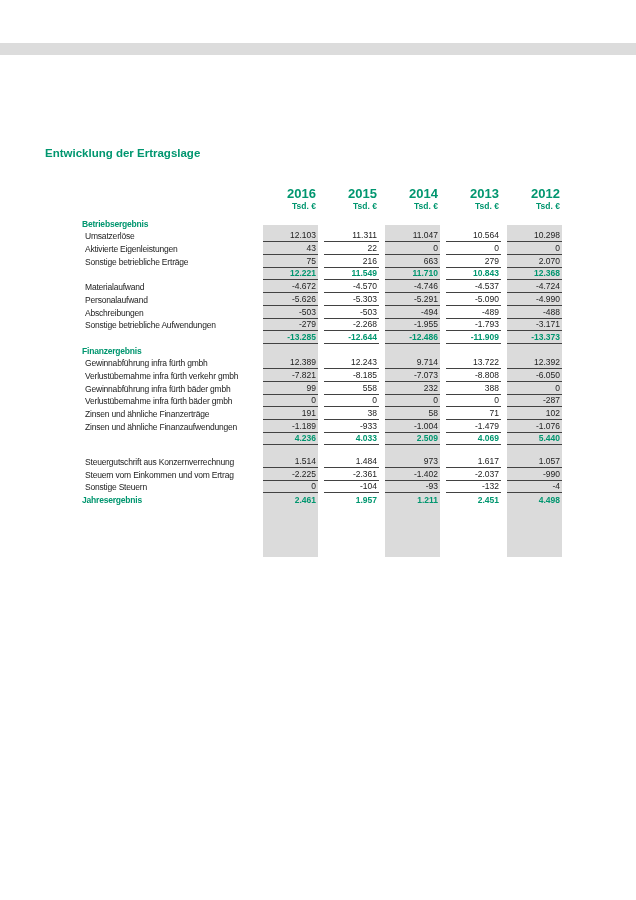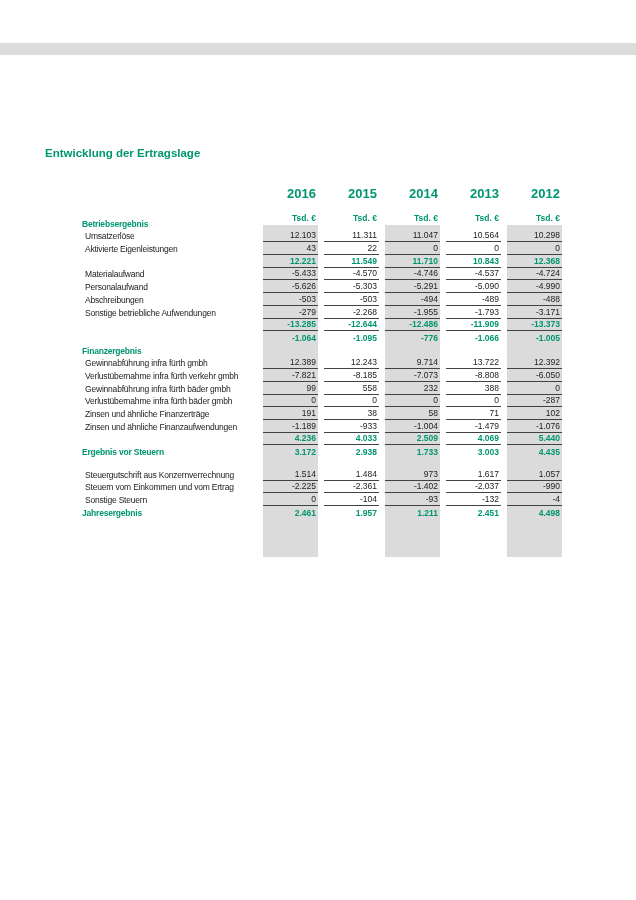--- a/index.html
+++ b/index.html
@@ -23,21 +23,21 @@
     background:#dbdbdb; z-index:0;
   }
   .shade-1 { left:185px; }
   .shade-2 { left:307px; }
   .shade-3 { left:429px; }
   .hrow { position:relative; z-index:1; display:flex; height:29px; }
   .hspacer { width:185px; }
   .hcol { width:55px; text-align:right; padding-right:2px; box-sizing:border-box; }
   .hcol + .hcol { margin-left:6px; }
   .hcol .year { font-size:13px; font-weight:bold; color:#00966F; line-height:12px; }
-  .hcol .unit { font-size:8.5px; font-weight:bold; color:#00966F; line-height:12px;margin-top:12px; }
+  .hcol .unit { font-size:8.5px; font-weight:bold; color:#00966F; line-height:12px; }
   .tbody { position:relative; z-index:1; }
   .row { display:flex; height:12.7px; align-items:flex-end; }
   .row .lbl {
     width:185px; box-sizing:border-box; padding-left:7px;
     font-size:8.5px; letter-spacing:-0.2px; color:#222222;
     white-space:nowrap; line-height:11px;
   }
   .row.section .lbl, .row.total .lbl {
     padding-left:4px; font-weight:bold; color:#00966F;
   }
@@ -110,31 +110,39 @@
           <div class="cell">10.298</div>
         </div>
         <div class="row data">
           <div class="lbl">Aktivierte Eigenleistungen</div>
           <div class="cell">43</div>
           <div class="cell">22</div>
           <div class="cell">0</div>
           <div class="cell">0</div>
           <div class="cell">0</div>
         </div>
+        <div class="row data">
+          <div class="lbl">Sonstige betriebliche Erträge</div>
+          <div class="cell">75</div>
+          <div class="cell">216</div>
+          <div class="cell">663</div>
+          <div class="cell">279</div>
+          <div class="cell">2.070</div>
+        </div>
         <div class="row subtotal">
           <div class="lbl"></div>
           <div class="cell">12.221</div>
           <div class="cell">11.549</div>
           <div class="cell">11.710</div>
           <div class="cell">10.843</div>
           <div class="cell">12.368</div>
         </div>
         <div class="row data">
           <div class="lbl">Materialaufwand</div>
-          <div class="cell">-5.433</div>
+          <div class="cell">-4.672</div>
           <div class="cell">-4.570</div>
           <div class="cell">-4.746</div>
           <div class="cell">-4.537</div>
           <div class="cell">-4.724</div>
         </div>
         <div class="row data">
           <div class="lbl">Personalaufwand</div>
           <div class="cell">-5.626</div>
           <div class="cell">-5.303</div>
           <div class="cell">-5.291</div>
@@ -158,28 +166,20 @@
           <div class="cell">-3.171</div>
         </div>
         <div class="row subtotal">
           <div class="lbl"></div>
           <div class="cell">-13.285</div>
           <div class="cell">-12.644</div>
           <div class="cell">-12.486</div>
           <div class="cell">-11.909</div>
           <div class="cell">-13.373</div>
         </div>
-        <div class="row total">
-          <div class="lbl"></div>
-          <div class="cell">-1.064</div>
-          <div class="cell">-1.095</div>
-          <div class="cell">-776</div>
-          <div class="cell">-1.066</div>
-          <div class="cell">-1.005</div>
-        </div>
         <div class="row section">
           <div class="lbl">Finanzergebnis</div>
         </div>
         <div class="row data">
           <div class="lbl">Gewinnabführung infra fürth gmbh</div>
           <div class="cell">12.389</div>
           <div class="cell">12.243</div>
           <div class="cell">9.714</div>
           <div class="cell">13.722</div>
           <div class="cell">12.392</div>
@@ -225,28 +225,20 @@
           <div class="cell">-1.076</div>
         </div>
         <div class="row subtotal">
           <div class="lbl"></div>
           <div class="cell">4.236</div>
           <div class="cell">4.033</div>
           <div class="cell">2.509</div>
           <div class="cell">4.069</div>
           <div class="cell">5.440</div>
         </div>
-        <div class="row total">
-          <div class="lbl">Ergebnis vor Steuern</div>
-          <div class="cell">3.172</div>
-          <div class="cell">2.938</div>
-          <div class="cell">1.733</div>
-          <div class="cell">3.003</div>
-          <div class="cell">4.435</div>
-        </div>
         <div class="row gap"></div>
         <div class="row data">
           <div class="lbl">Steuergutschrift aus Konzernverrechnung</div>
           <div class="cell">1.514</div>
           <div class="cell">1.484</div>
           <div class="cell">973</div>
           <div class="cell">1.617</div>
           <div class="cell">1.057</div>
         </div>
         <div class="row data">

